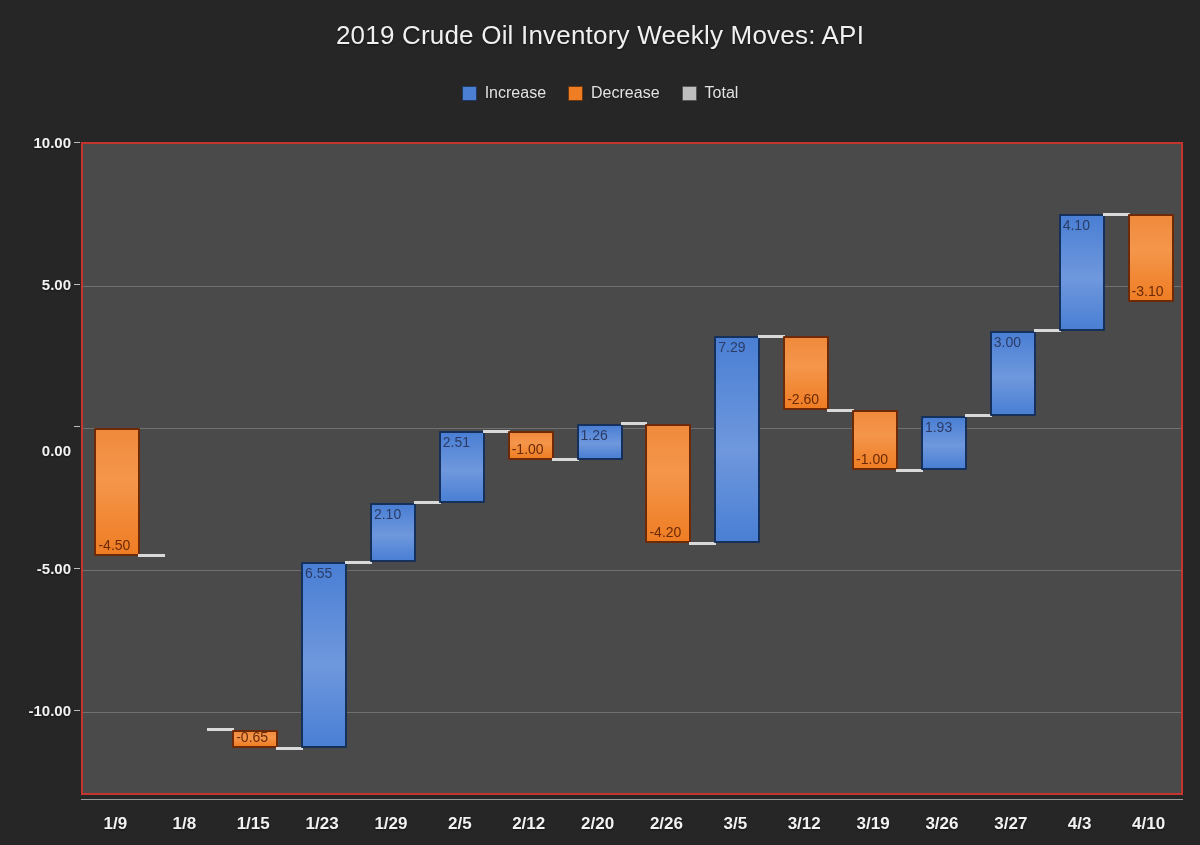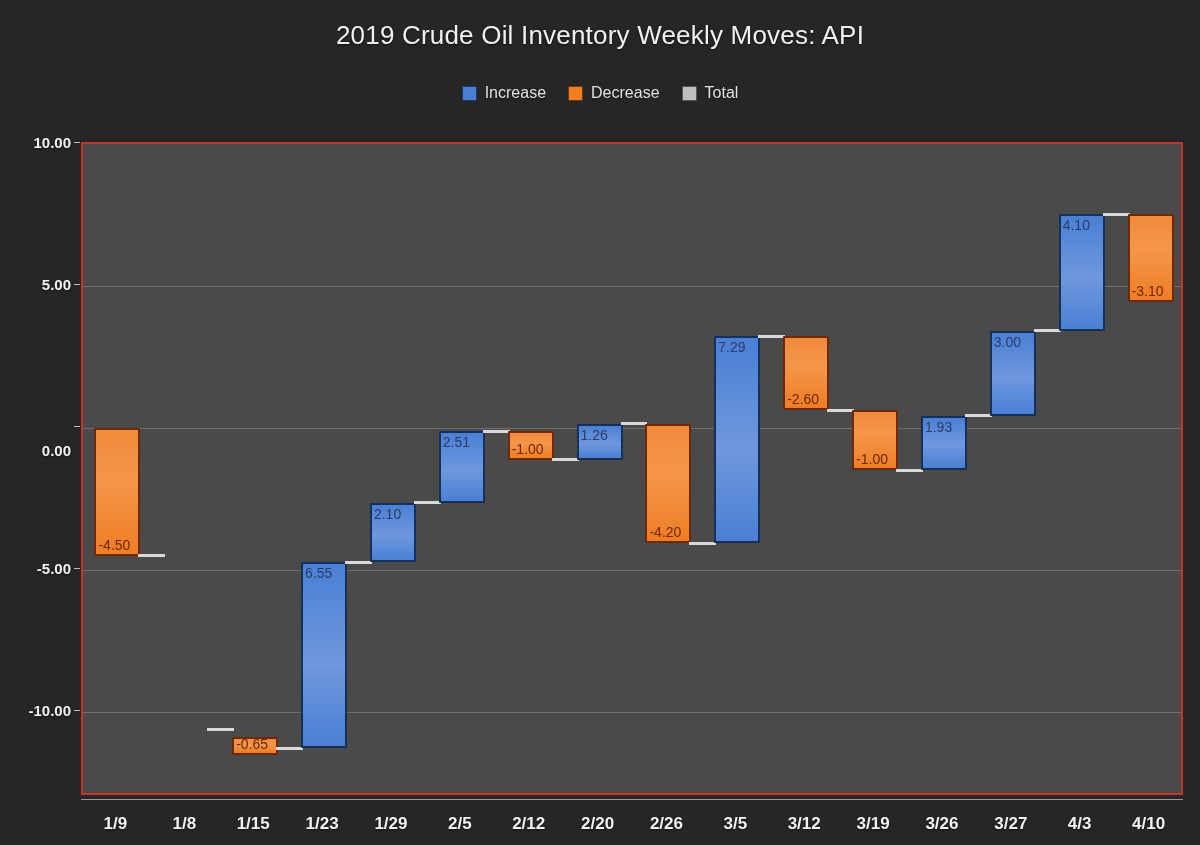--- a/index.html
+++ b/index.html
@@ -163,21 +163,21 @@
         <div class="gridline" style="top: 141.957px;"></div>
         <div class="gridline" style="top: 283.913px;"></div>
         <div class="gridline" style="top: 425.87px;"></div>
         <div class="gridline" style="top: 567.826px;"></div>
         <div class="bar decrease" style="left: 11.4375px; top: 283.913px; width: 46px; height: 127.761px;">
           <div class="bar-label decrease" style="bottom: 1px;">-4.50</div>
         </div>
         <div class="connector" style="left: 55.4375px; width: 26.875px; top: 410.174px;"></div>
         <div class="connector" style="left: 0px; width: 11.4375px; top: 282.413px; background: transparent;"></div>
         <div class="connector" style="left: 124.312px; width: 26.875px; top: 584.213px;"></div>
-        <div class="bar decrease" style="left: 149.188px; top: 585.713px; width: 46px; height: 18.4543px; margin-top: 7px;">
+        <div class="bar decrease" style="left: 149.188px; top: 585.713px; width: 46px; height: 18.4543px;">
           <div class="bar-label decrease" style="bottom: 1px;">-0.65</div>
         </div>
         <div class="connector" style="left: 193.188px; width: 26.875px; top: 602.667px;"></div>
         <div class="bar increase" style="left: 218.062px; top: 418.204px; width: 46px; height: 185.963px;">
           <div class="bar-label increase" style="top: 1px;">6.55</div>
         </div>
         <div class="connector" style="left: 262.062px; width: 26.875px; top: 416.704px;"></div>
         <div class="bar increase" style="left: 286.938px; top: 358.582px; width: 46px; height: 59.6217px;">
           <div class="bar-label increase" style="top: 1px;">2.10</div>
         </div>

